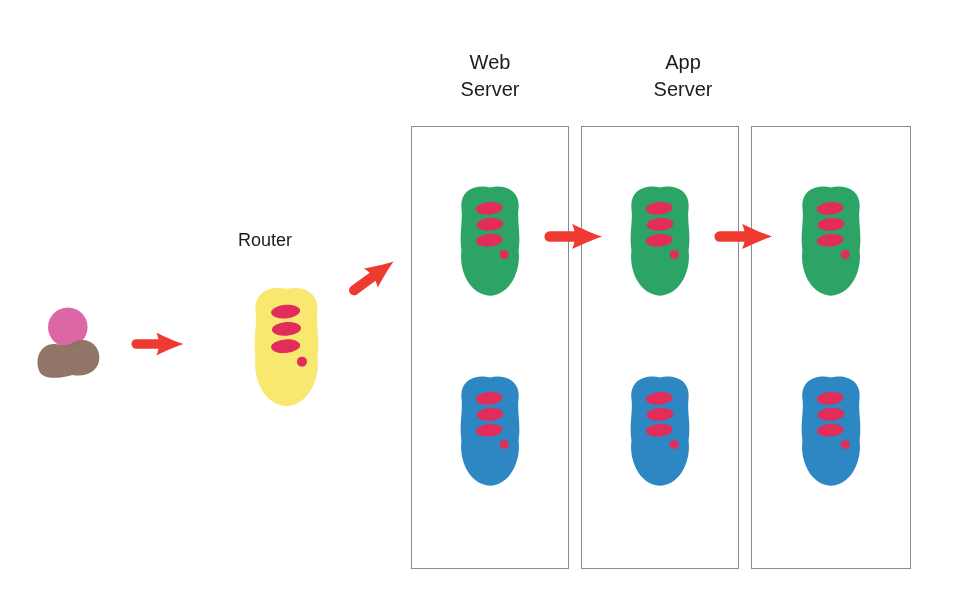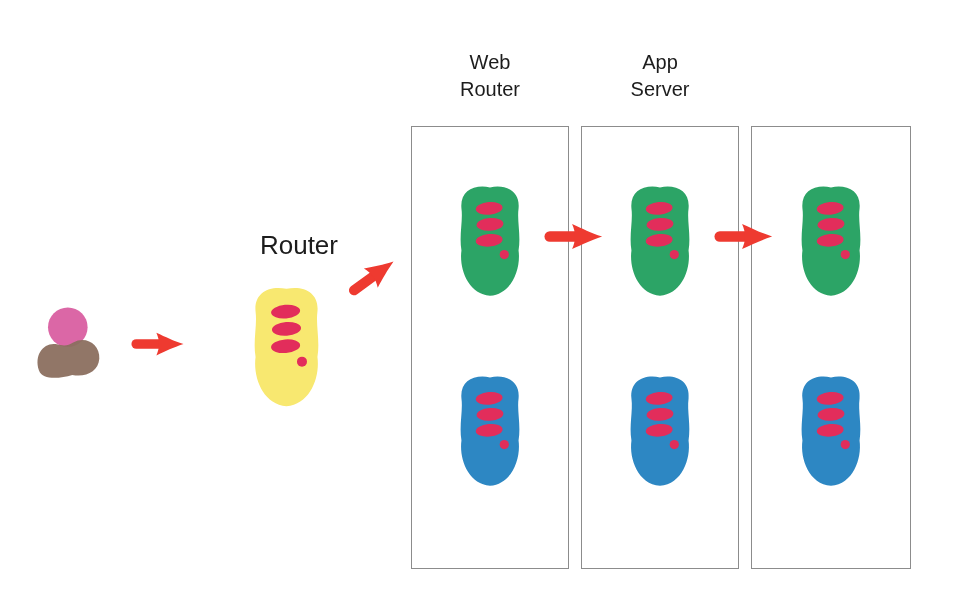--- a/index.html
+++ b/index.html
@@ -54,31 +54,31 @@
 
   <svg class="abs" style="left:30px; top:300px; width:90px; height:85px;" viewBox="0 0 100 90">
     <circle cx="42" cy="28" r="22" opacity="0.92" style="fill: rgb(216, 90, 158);"></circle>
     <path d="M10 76 C4 58 16 44 30 47 C37 49 42 49 48 45 C62 37 78 47 77 63 C76 77 62 84 47 81 C33 85 14 87 10 76 Z" opacity="0.95" style="fill: rgb(139, 111, 95);"></path>
   </svg>
 
   <svg class="arrow-icon" style="left: 131px; top: 330px; width: 56px; height: 28px; color: rgb(238, 58, 48);" viewBox="0 0 64 32">
     <use href="#arrow-shape"></use>
   </svg>
 
-  <div class="abs" style="left:238px; top:230px; width:100px; text-align:right; font-size:26px; color:#1c1c1c;">Router</div>
+  <div class="abs" style="left:238px; top:230px; width:100px; text-align:left; font-size:18px; color:#1c1c1c;">Router</div>
   <svg class="abs" style="left: 241px; top: 284px; width: 91px; height: 128px; color: rgb(248, 232, 112);" viewBox="0 0 100 140">
     <use href="#server-blob"></use>
   </svg>
 
   <svg class="arrow-icon" style="left: 344px; top: 262px; width: 58px; height: 29px; transform: rotate(-36deg); color: rgb(238, 58, 48);" viewBox="0 0 64 32">
     <use href="#arrow-shape"></use>
   </svg>
 
-  <div class="tier-label" style="left: 444px; color: rgb(28, 28, 28);">Web Router</div>
-  <div class="tier-label" style="left: 614px; color: rgb(28, 28, 28);">App Server</div>
+  <div class="tier-label" style="left: 444px; color: rgb(28, 28, 28);">Web Server</div>
+  <div class="tier-label" style="left: 637px; color: rgb(28, 28, 28);">App Server</div>
 
   <div class="tier-box" style="left: 411px; border-color: rgb(140, 140, 140);"></div>
   <div class="tier-box" style="left: 581px; border-color: rgb(140, 140, 140);"></div>
   <div class="tier-box" style="left: 751px; width: 160px; border-color: rgb(140, 140, 140);"></div>
 
   <svg class="server-icon" style="left: 448px; top: 183px; color: rgb(44, 164, 102);" viewBox="0 0 100 140">
     <use href="#server-blob"></use>
   </svg>
   <svg class="server-icon" style="left: 448px; top: 373px; color: rgb(45, 135, 195);" viewBox="0 0 100 140">
     <use href="#server-blob"></use>

